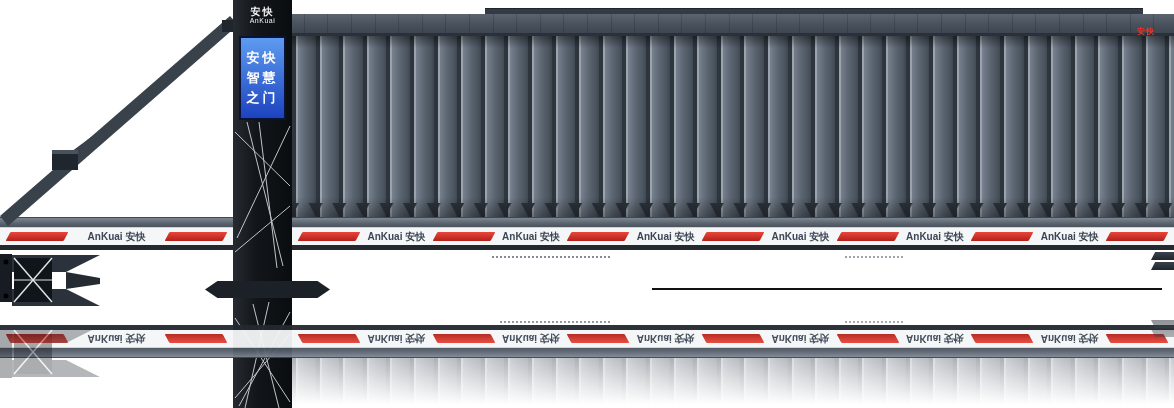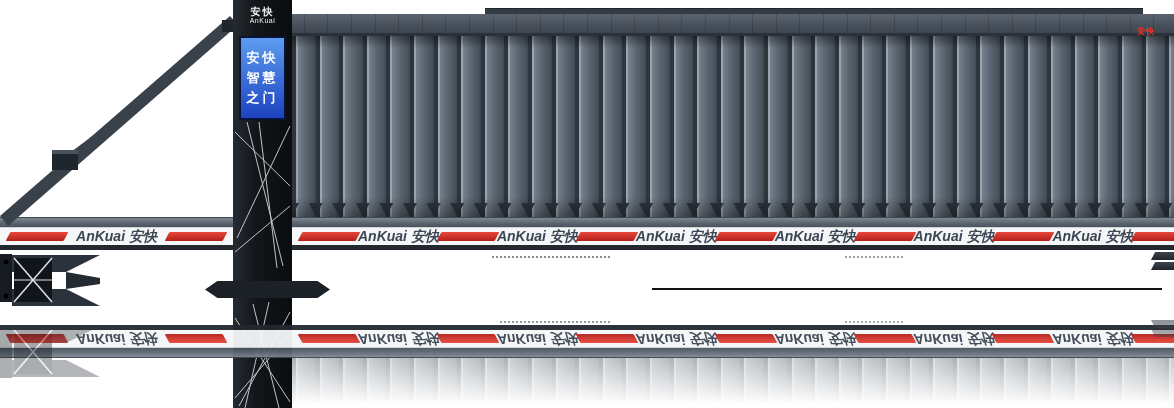--- a/index.html
+++ b/index.html
@@ -38,21 +38,21 @@
   .rail{left:0;top:217px;width:1174px;height:33px;}
   .rail-strip{position:absolute;left:0;top:0;width:100%;height:10px;
     background:linear-gradient(180deg,#7d8792,#5a636e 60%,#4a525c);border-top:1px solid #3f474f;box-sizing:border-box;}
   .rail-white{position:absolute;left:0;top:10px;width:100%;height:18px;background:#f5f6f7;border-top:1px solid #cfd3d7;box-sizing:border-box;}
   .rail-edge{position:absolute;left:0;top:28px;width:100%;height:5px;background:#23292f;}
   .rail-inner{position:absolute;top:0;height:100%;display:flex;align-items:center;justify-content:space-between;padding:0 8px;box-sizing:border-box;}
   .rail-inner.left{left:0;width:233px;}
   .rail-inner.right{left:292px;width:882px;}
   .stripe{width:58px;height:9px;flex:0 0 auto;
     background:linear-gradient(180deg,#e8463a,#b2211a);transform:skewX(-28deg);border-radius:1px;}
-  .rail-logo{flex:0 0 auto;font-size:14px;font-weight:bold;font-style:italic;color:#3c4654;white-space:nowrap;letter-spacing:0;}
+  .rail-logo{flex:0 0 auto;font-size:10px;font-weight:bold;color:#3c4654;white-space:nowrap;letter-spacing:0;}
 
   
   .pole{left:233px;top:0;width:59px;height:408px;
     background:linear-gradient(90deg,#262b31,#121519 40%,#0a0d10);}
   .pole-logo{position:absolute;left:0;top:6px;width:100%;text-align:center;color:#f2f4f6;line-height:1.1;}
   .pole-logo .cn{display:block;font-size:10px;font-weight:bold;letter-spacing:2px;}
   .pole-logo .en{display:block;font-size:7px;letter-spacing:.5px;}
   .pole-screen{position:absolute;left:6px;top:36px;width:47px;height:84px;box-sizing:border-box;
     background:linear-gradient(180deg,#5d9bef,#1d43c0);border:2px solid #081339;
     display:flex;flex-direction:column;align-items:center;justify-content:center;gap:2px;}

